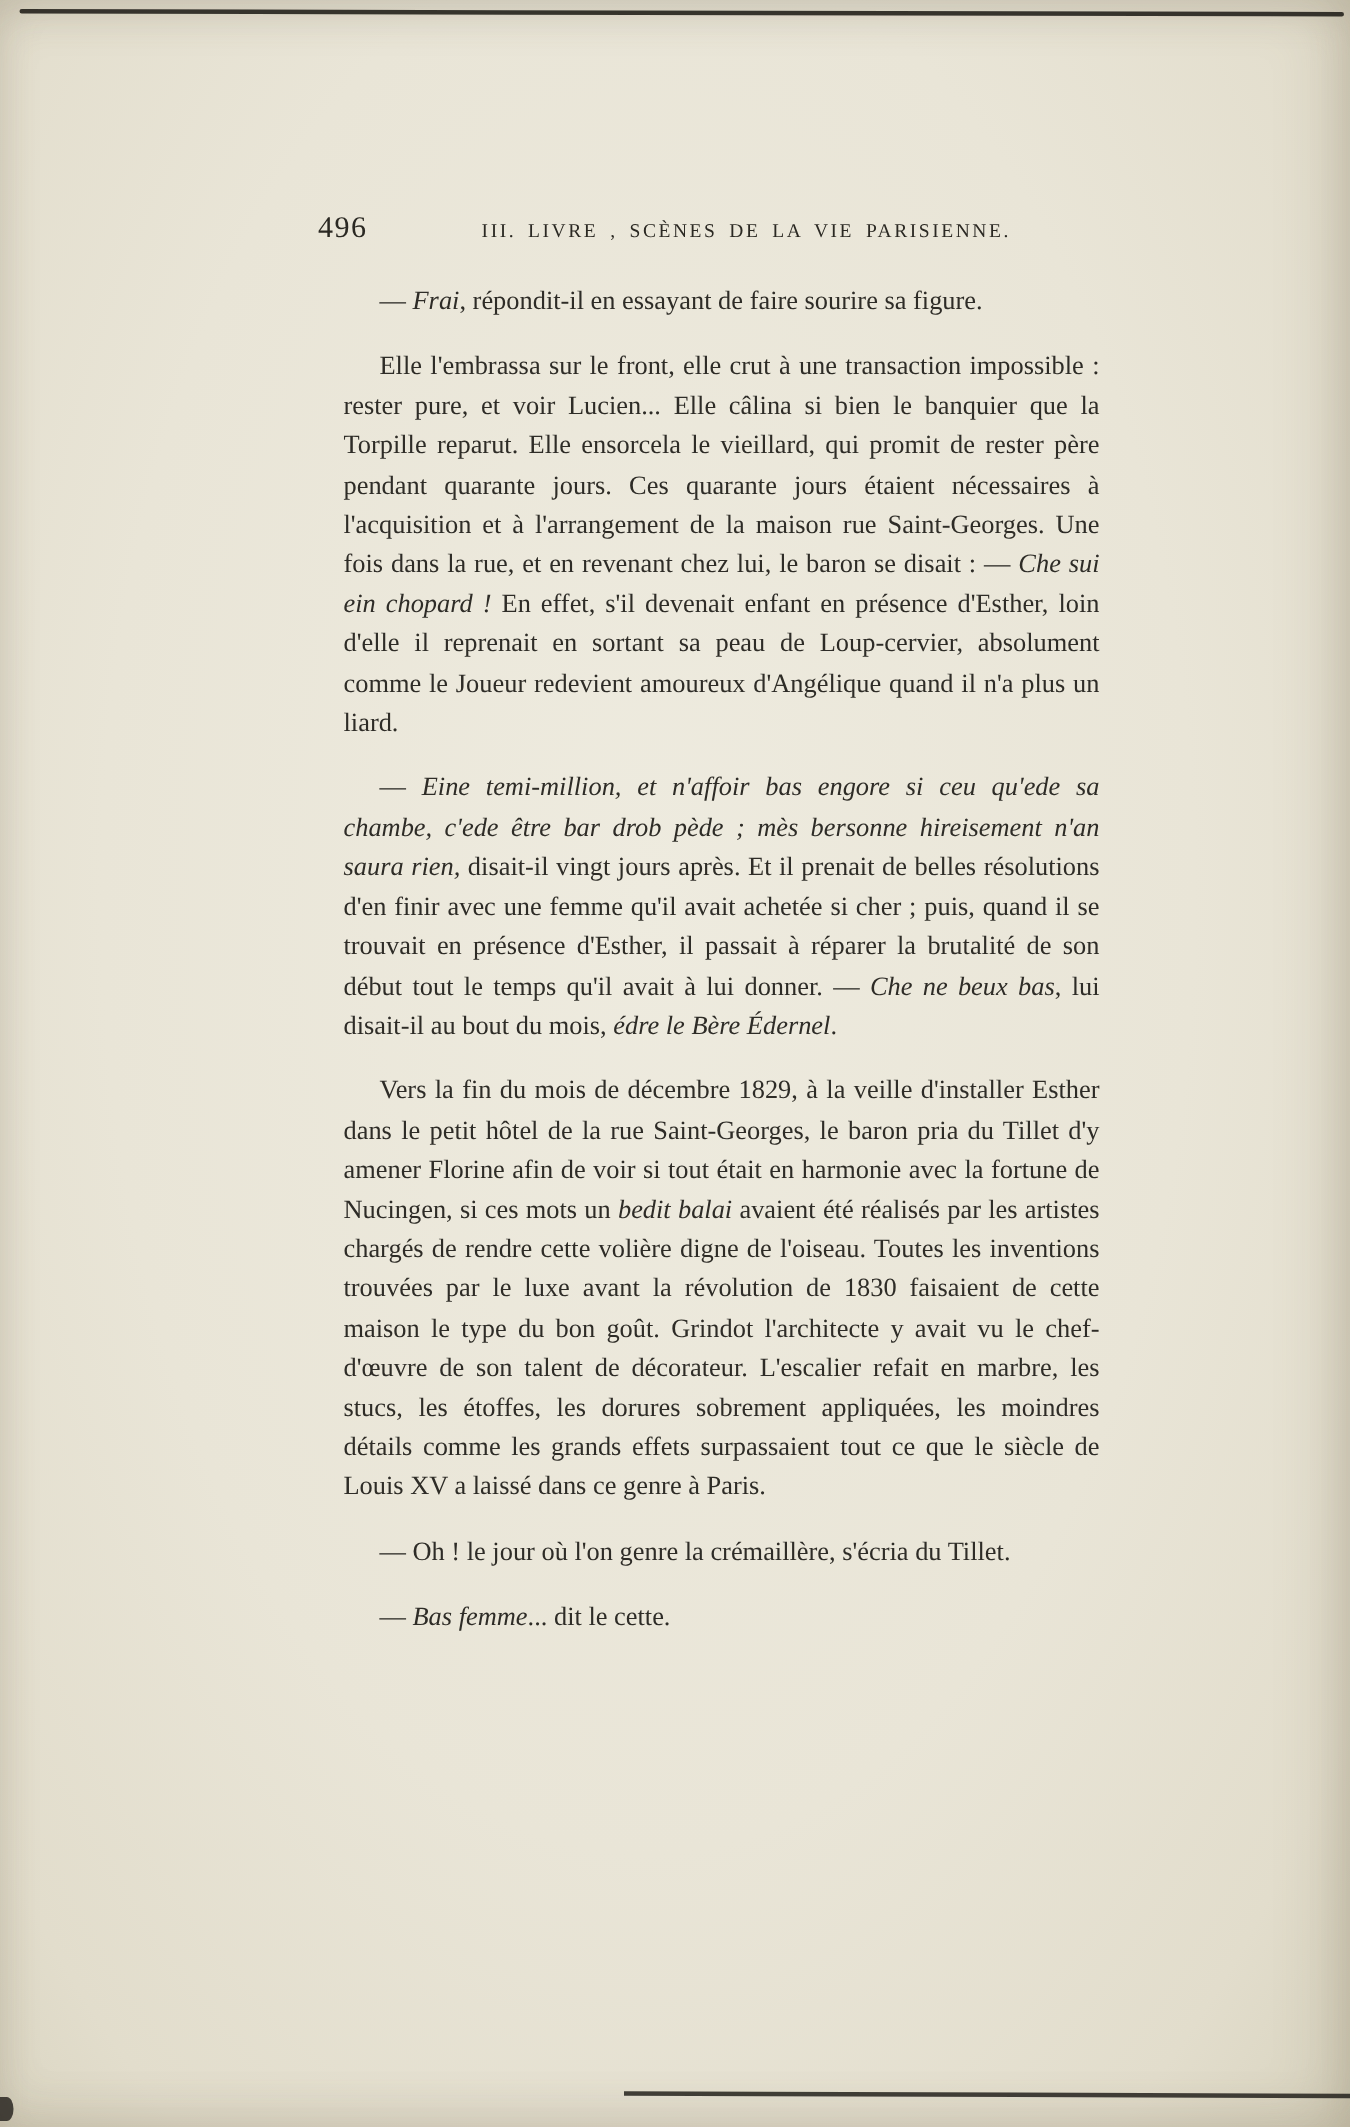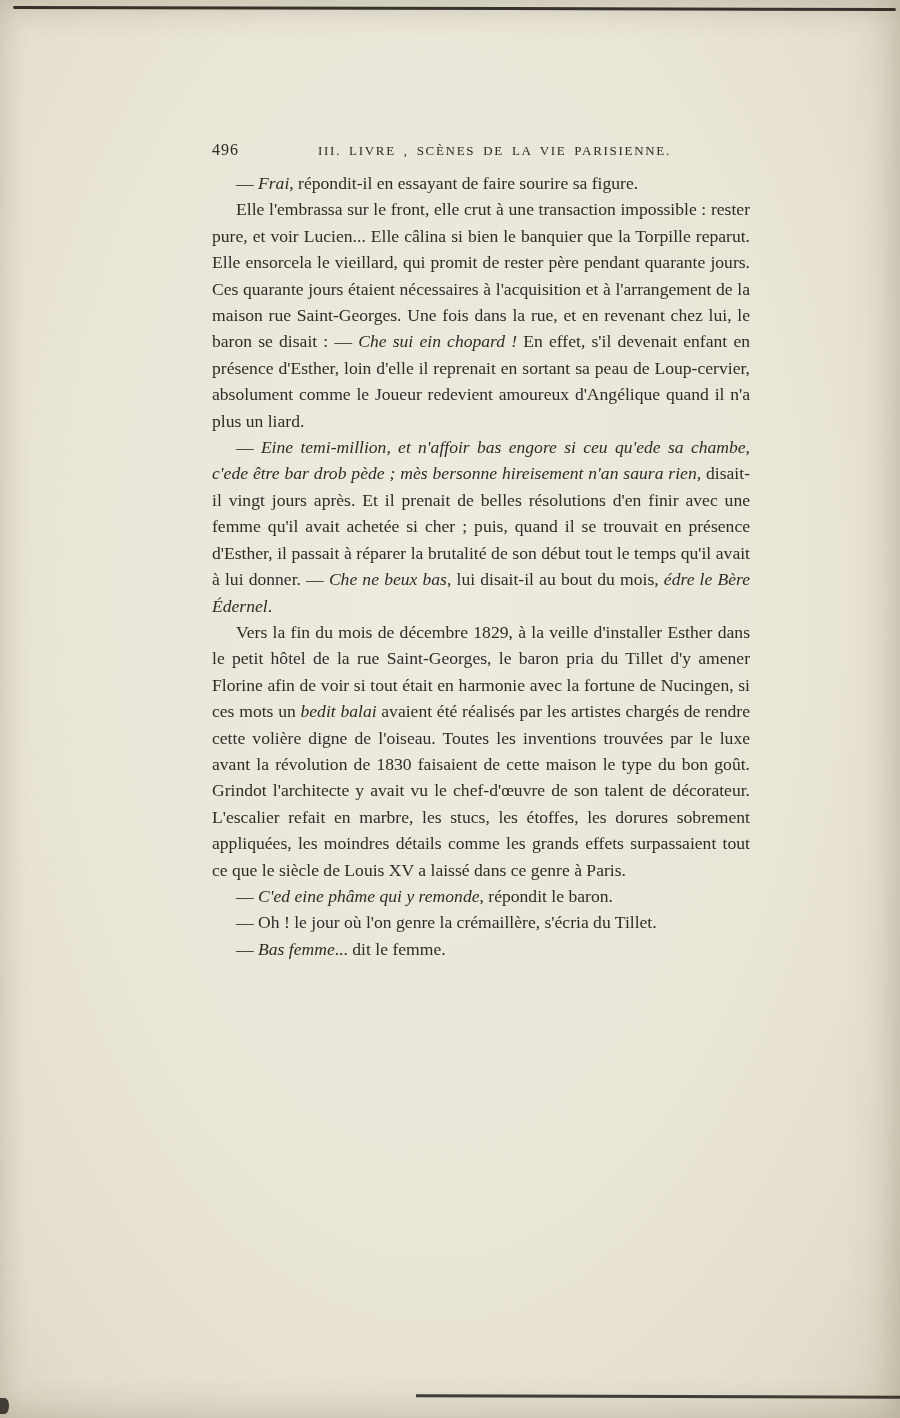--- a/index.html
+++ b/index.html
@@ -53,21 +53,21 @@
   }
   .header {
     position: absolute;
     top: 141px;
     left: 212px;
     width: 538px;
     display: flex;
     align-items: baseline;
   }
   .pagenum {
-    font-size: 16px;
+    font-size: 20px;
     letter-spacing: 1px;
     color: #2b2923;
   }
   .runtitle {
     flex: 1;
     text-align: center;
     font-size: 13px;
     letter-spacing: 1.7px;
     word-spacing: 3px;
     color: #2b2923;
@@ -77,21 +77,21 @@
     position: absolute;
     top: 170px;
     left: 212px;
     width: 538px;
     font-size: 17.6px;
     line-height: 26.4px;
     text-align: justify;
     color: #2e2c27;
   }
   .textblock p {
-    margin: 0;
+    margin: 17px;
     text-indent: 24px;
   }
   .textblock i {
     font-style: italic;
   }
 </style>
 </head>
 <body>
 
 <div class="page">
@@ -100,20 +100,19 @@
   <div class="header">
     <span class="pagenum">496</span>
     <span class="runtitle">III. LIVRE , SCÈNES DE LA VIE PARISIENNE.</span>
   </div>
 
   <div class="textblock">
       <p><span>— </span><i>Frai</i><span>, répondit-il en essayant de faire sourire sa figure.</span></p>
       <p><span>Elle l'embrassa sur le front, elle crut à une transaction impossible : rester pure, et voir Lucien... Elle câlina si bien le banquier que la Torpille reparut. Elle ensorcela le vieillard, qui promit de rester père pendant quarante jours. Ces quarante jours étaient nécessaires à l'acquisition et à l'arrangement de la maison rue Saint-Georges. Une fois dans la rue, et en revenant chez lui, le baron se disait : — </span><i>Che sui ein chopard !</i><span> En effet, s'il devenait enfant en présence d'Esther, loin d'elle il reprenait en sortant sa peau de Loup-cervier, absolument comme le Joueur redevient amoureux d'Angélique quand il n'a plus un liard.</span></p>
       <p><span>— </span><i>Eine temi-million, et n'affoir bas engore si ceu qu'ede sa chambe, c'ede être bar drob pède ; mès bersonne hireisement n'an saura rien,</i><span> disait-il vingt jours après. Et il prenait de belles résolutions d'en finir avec une femme qu'il avait achetée si cher ; puis, quand il se trouvait en présence d'Esther, il passait à réparer la brutalité de son début tout le temps qu'il avait à lui donner. — </span><i>Che ne beux bas</i><span>, lui disait-il au bout du mois, </span><i>édre le Bère Édernel</i><span>.</span></p>
       <p><span>Vers la fin du mois de décembre 1829, à la veille d'installer Esther dans le petit hôtel de la rue Saint-Georges, le baron pria du Tillet d'y amener Florine afin de voir si tout était en harmonie avec la fortune de Nucingen, si ces mots un </span><i>bedit balai</i><span> avaient été réalisés par les artistes chargés de rendre cette volière digne de l'oiseau. Toutes les inventions trouvées par le luxe avant la révolution de 1830 faisaient de cette maison le type du bon goût. Grindot l'architecte y avait vu le chef-d'œuvre de son talent de décorateur. L'escalier refait en marbre, les stucs, les étoffes, les dorures sobrement appliquées, les moindres détails comme les grands effets surpassaient tout ce que le siècle de Louis XV a laissé dans ce genre à Paris.</span></p>
-      <p><span>— </span><i>C'ed eine phâme qui y remonde</i><span>, répondit le baron.</span></p>
       <p><span>— Oh ! le jour où l'on genre la crémaillère, s'écria du Tillet.</span></p>
-      <p><span>— </span><i>Bas femme</i><span>... dit le femme.</span></p>
+      <p><span>— </span><i>Bas femme</i><span>... dit le cette.</span></p>
     </div>
 
   <div class="scan-line-bottom"></div>
   <div class="scan-mark-bl"></div>
 </div>
 
 </body></html>

